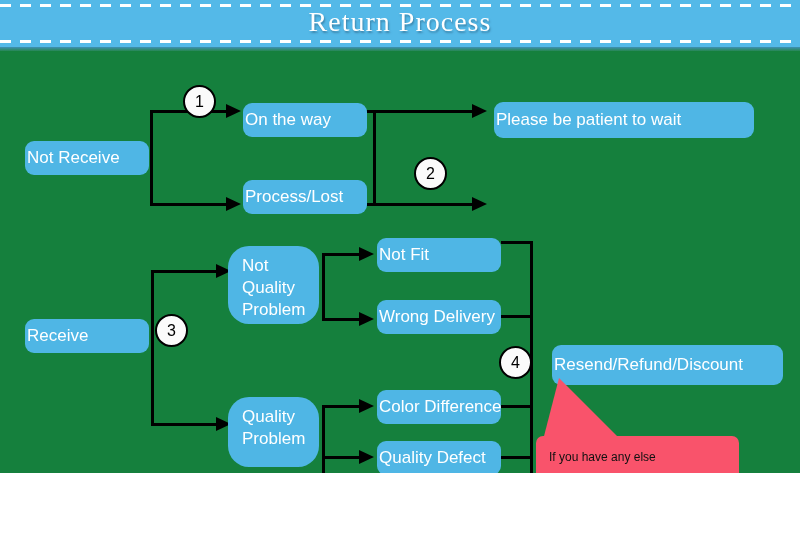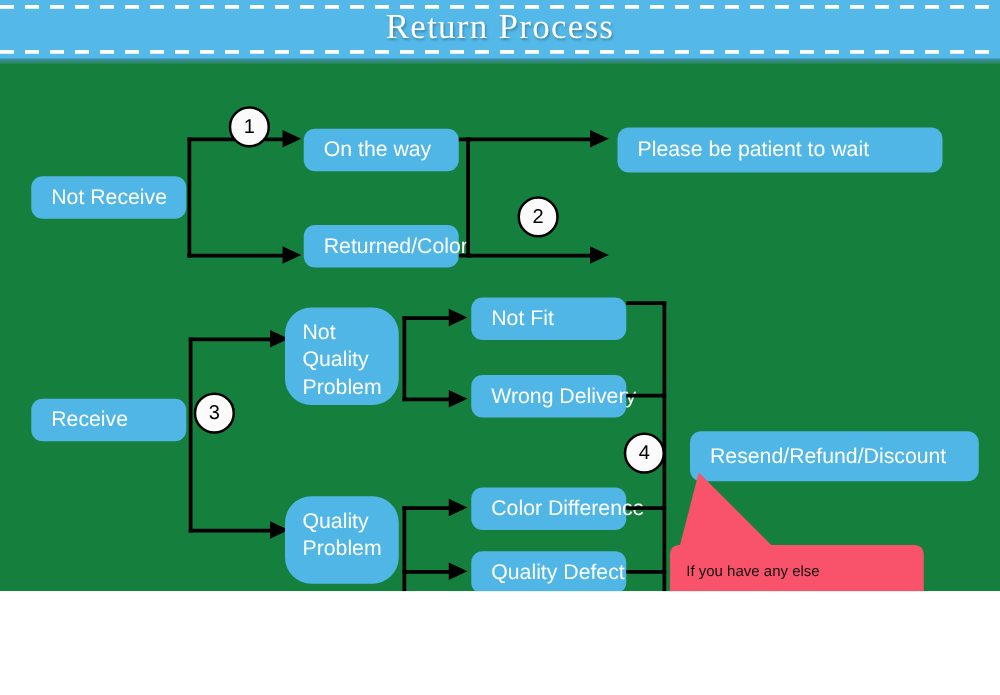--- a/index.html
+++ b/index.html
@@ -60,21 +60,21 @@
 
   
   .node {
     position: absolute;
     background: #4fb6e5;
     border-radius: 9px;
     color: #ffffff;
     font-size: 17px;
     line-height: 22px;
     box-sizing: border-box;
-    padding: 0 16px;
+    padding: 0 2px;
     display: flex;
     align-items: center;
     white-space: nowrap;
   }
   .node.multiline {
     white-space: normal;
     display: block;
     padding: 9px 14px;
     border-radius: 21px;
   }
@@ -162,21 +162,21 @@
   <div class="hline" style="left:150px; top:110px; width:80px;"></div>
   <div class="arrow" style="left:226px; top:104px;"></div>
 
   <div class="hline" style="left:150px; top:203px; width:80px;"></div>
   <div class="arrow" style="left:226px; top:197px;"></div>
 
   <div class="step" style="left:183px; top:85px;">1</div>
 
   <div class="node" style="left:243px; top:103px; width:124px; height:34px;">On the way</div>
 
-  <div class="node" style="left:243px; top:180px; width:124px; height:34px;">Returned/Color</div>
+  <div class="node" style="left:243px; top:180px; width:124px; height:34px;">Process/Lost</div>
 
   <div class="vline" style="left:373px; top:110px; height:96px;"></div>
   <div class="hline" style="left:367px; top:110px; width:10px;"></div>
   <div class="hline" style="left:367px; top:203px; width:10px;"></div>
 
   <div class="hline" style="left:373px; top:110px; width:105px;"></div>
   <div class="arrow" style="left:472px; top:104px;"></div>
 
   <div class="hline" style="left:373px; top:203px; width:105px;"></div>
   <div class="arrow" style="left:472px; top:197px;"></div>

